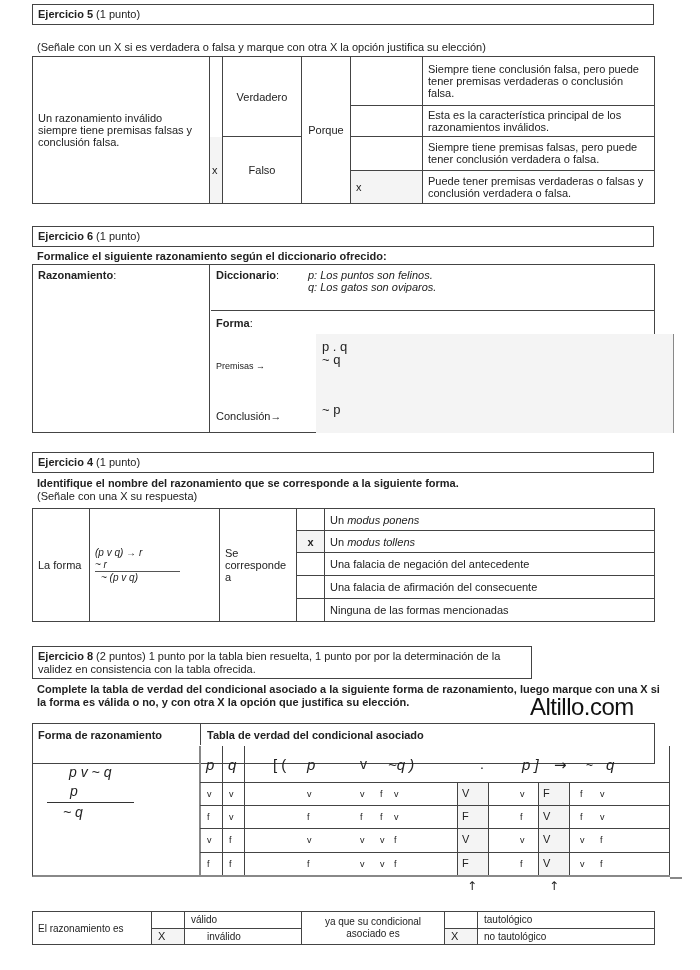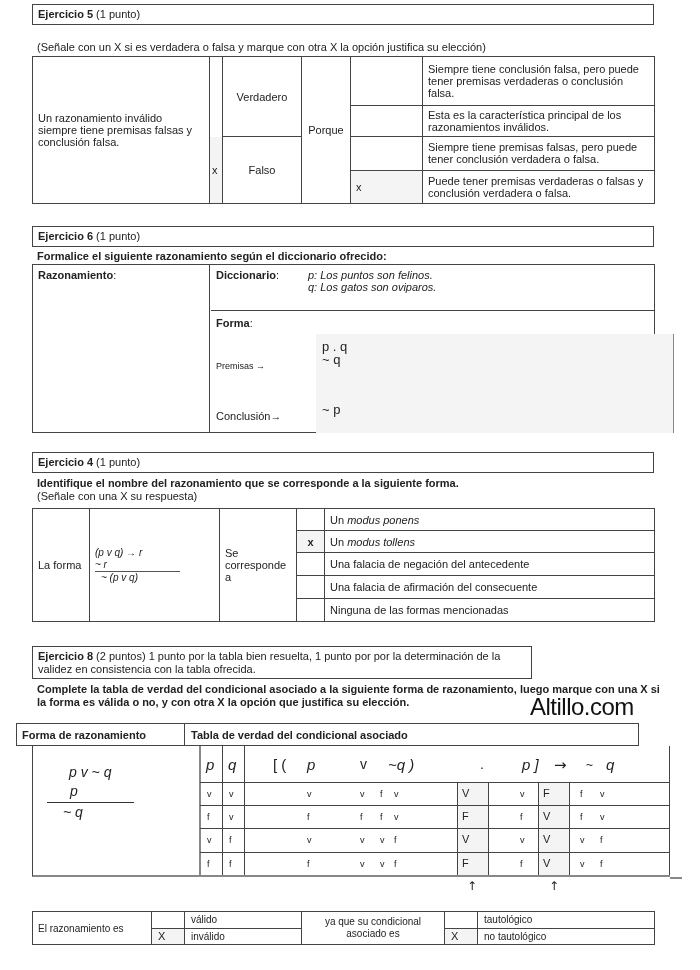--- a/index.html
+++ b/index.html
@@ -140,21 +140,21 @@
   </table>
 
 <div class="abs box hdr" style="left:32px;top:646px;width:500px;height:33px;line-height:13px;">
   <b>Ejercicio 8</b> <span>(2 puntos) 1 punto por la tabla bien resuelta, 1 punto por por la determinación de la validez en consistencia con la tabla ofrecida.</span>
 </div>
 <div class="abs inst" style="left:37px;top:683px;width:625px;">
   <b>Complete la tabla de verdad del condicional asociado a la siguiente forma de razonamiento, luego marque con una X si la forma es válida o no, y con otra X la opción que justifica su elección.</b>
 </div>
 <div class="abs" style="left:530px;top:693px;font-size:24px;color:#111;letter-spacing:-0.5px;">Altillo.com</div>
 
-<div class="abs" style="left:16px;top:723px;width:623px;height:23px;border:1px solid #444;border-bottom:1px solid #444;">
+<div class="abs" style="left:32px;top:723px;width:623px;height:41px;border:1px solid #444;border-bottom:1px solid #444;">
   <div class="abs" style="left:5px;top:5px;font-weight:bold;">Forma de razonamiento</div>
   <div class="abs" style="left:167px;top:0;width:1px;height:21px;background:#444;"></div>
   <div class="abs" style="left:174px;top:5px;font-weight:bold;">Tabla de verdad del condicional asociado</div>
 </div>
 
 <div class="abs" style="left:32px;top:746px;width:168px;height:131px;border-left:1px solid #444;border-bottom:2px solid #888;border-right:1px solid #888;">
   <div class="abs" style="left:36px;top:18px;font-style:italic;font-size:14px;">p v ~ q</div>
   <div class="abs" style="left:37px;top:37px;font-style:italic;font-size:14px;">p</div>
   <div class="abs" style="left:14px;top:56px;width:87px;height:1px;background:#333;"></div>
   <div class="abs" style="left:30px;top:58px;font-style:italic;font-size:14px;">~ q</div>
@@ -262,18 +262,18 @@
       <tr style="height:16px">
     <td rowspan="2">El razonamiento es</td>
     <td style="padding:0 6px;"></td>
     <td style="padding:0 6px;">válido</td>
     <td rowspan="2" class="c" style="line-height:12px;">ya que su condicional asociado es</td>
     <td style="padding:0 6px;"></td>
     <td style="padding:0 6px;">tautológico</td>
   </tr>
   <tr style="height:16px">
     <td class="shade" style="padding:0 6px;font-size:11px;">X</td>
-    <td style="padding:0 6px;">inválido</td>
+    <td style="padding:0 22px;">inválido</td>
     <td class="shade" style="padding:0 6px;font-size:11px;">X</td>
     <td style="padding:0 6px;">no tautológico</td>
   </tr>
 </tbody>
   </table>
 
 </body></html>

